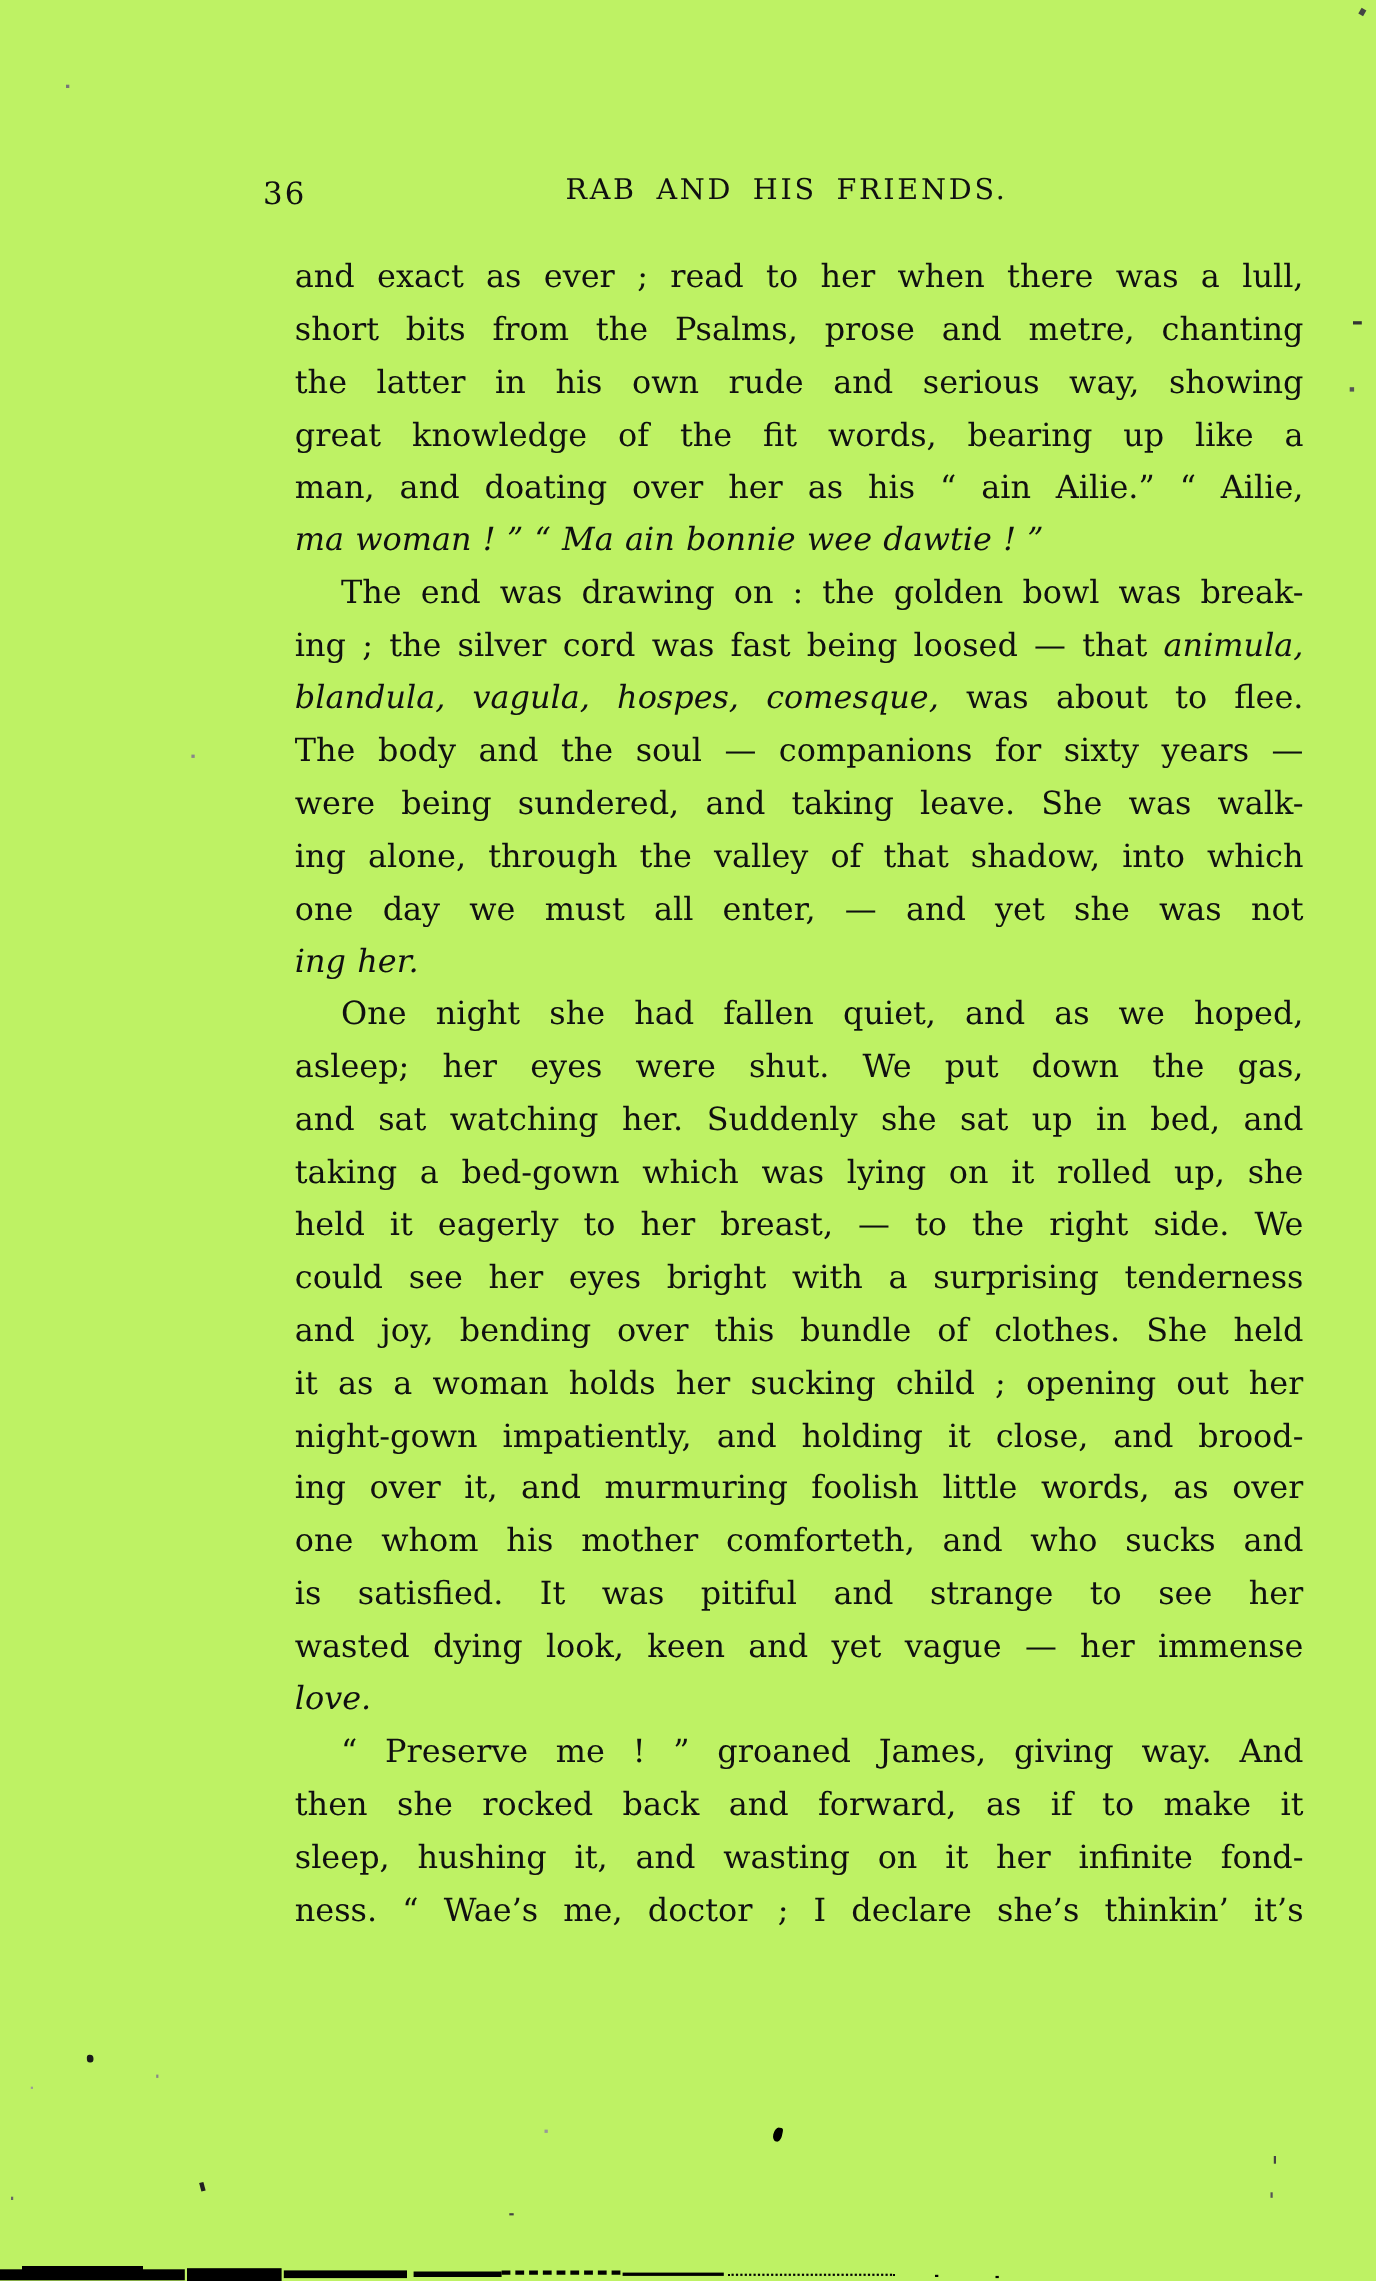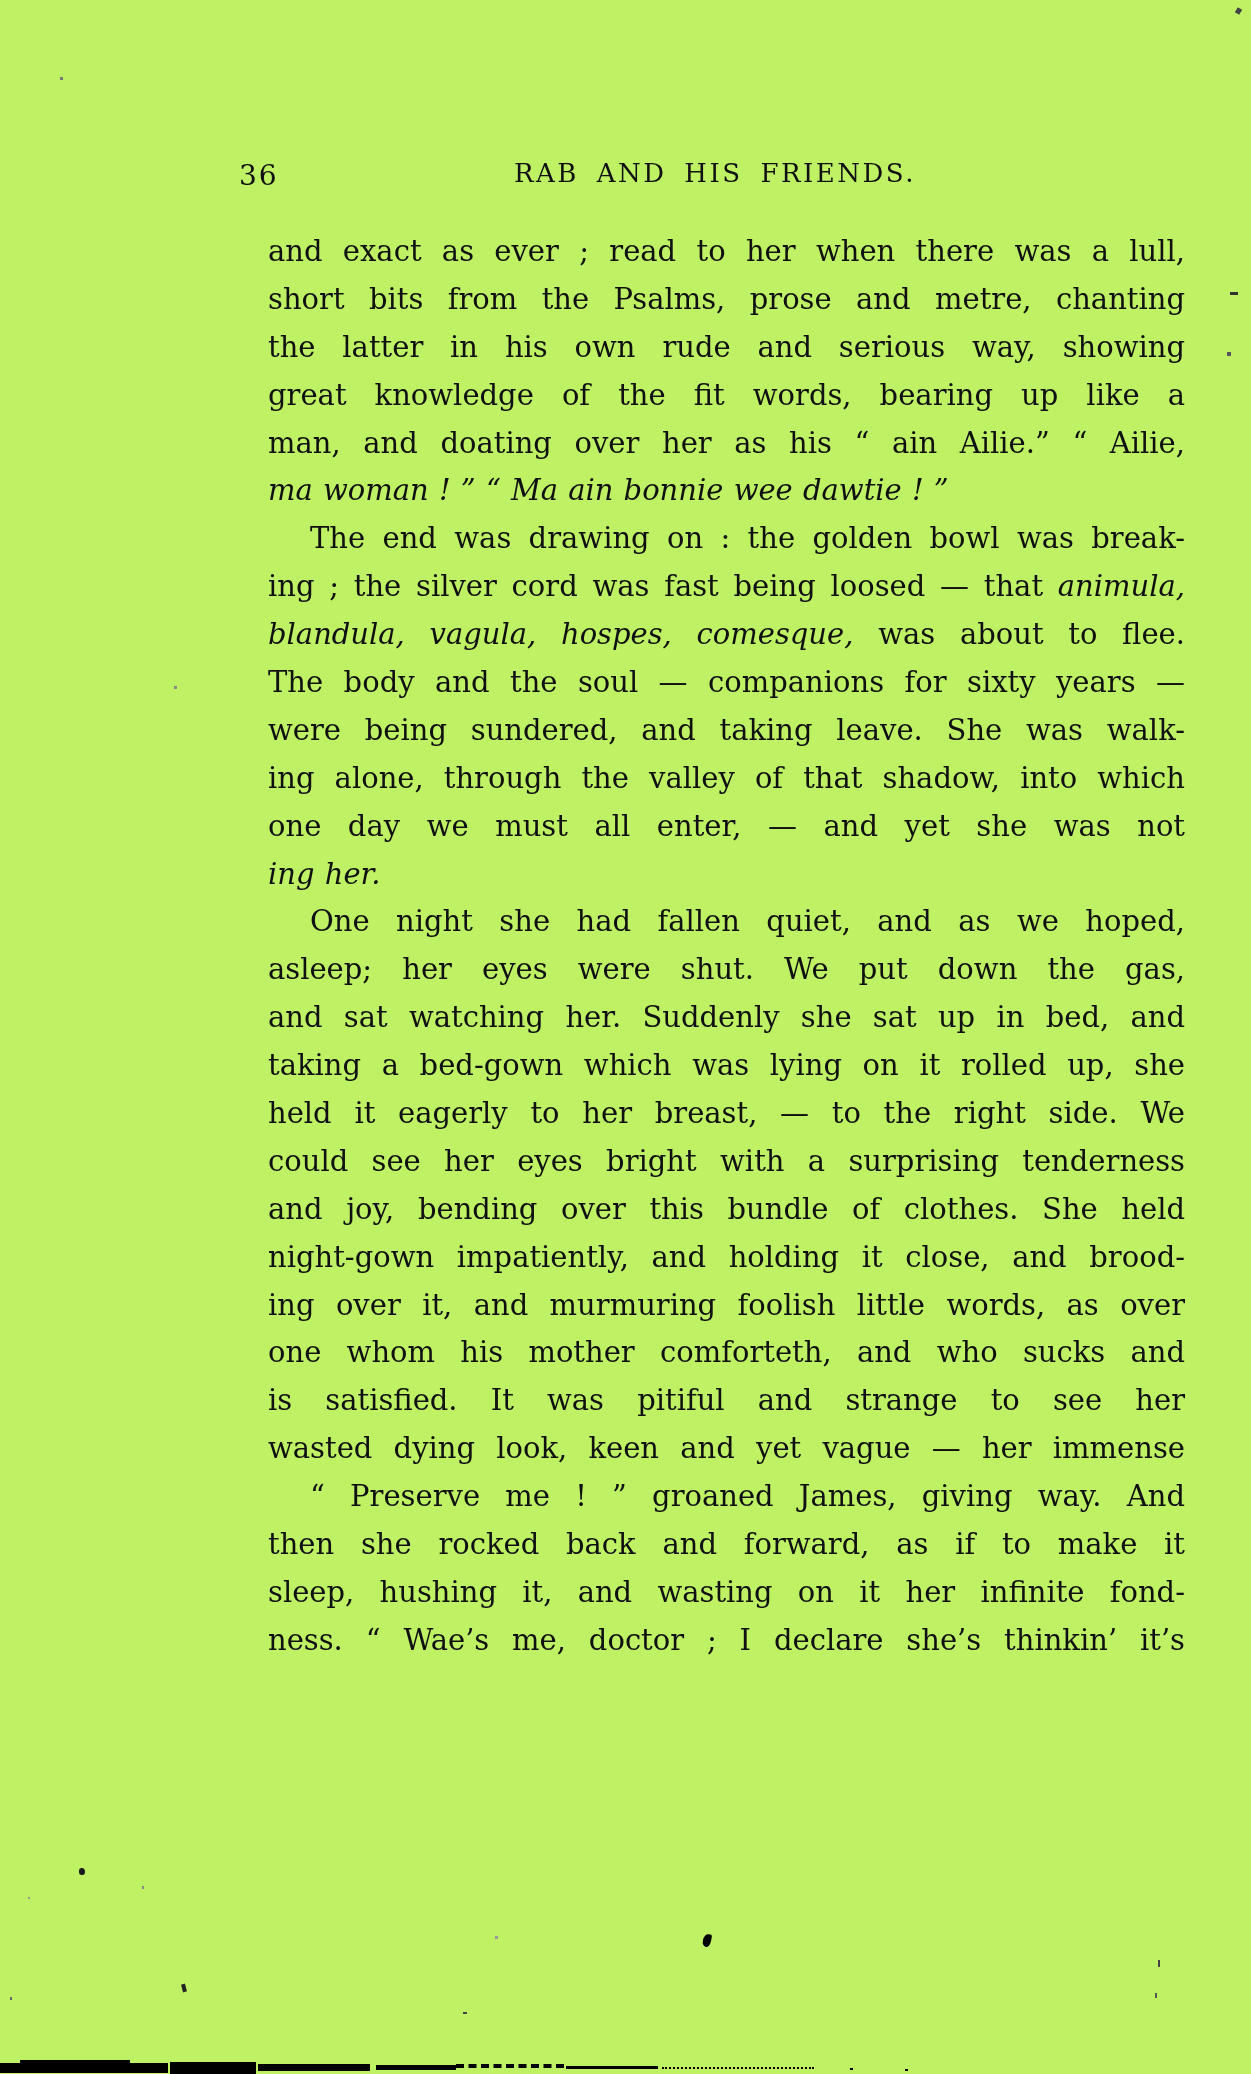--- a/index.html
+++ b/index.html
@@ -86,25 +86,27 @@
       <div class="line"><span>ing alone, through the valley of that shadow, into which</span></div>
       <div class="line"><span>one day we must all enter, — and yet she was not</span></div>
       <div class="line short"><span>ing her.</span></div>
       <div class="line indent"><span>One night she had fallen quiet, and as we hoped,</span></div>
       <div class="line"><span>asleep; her eyes were shut. We put down the gas,</span></div>
       <div class="line"><span>and sat watching her. Suddenly she sat up in bed, and</span></div>
       <div class="line"><span>taking a bed-gown which was lying on it rolled up, she</span></div>
       <div class="line"><span>held it eagerly to her breast, — to the right side. We</span></div>
       <div class="line"><span>could see her eyes bright with a surprising tenderness</span></div>
       <div class="line"><span>and joy, bending over this bundle of clothes. She held</span></div>
+      <div class="line"><span>it as a woman holds her sucking child ; opening out her</span></div>
       <div class="line"><span>night-gown impatiently, and holding it close, and brood-</span></div>
       <div class="line"><span>ing over it, and murmuring foolish little words, as over</span></div>
       <div class="line"><span>one whom his mother comforteth, and who sucks and</span></div>
       <div class="line"><span>is satisfied. It was pitiful and strange to see her</span></div>
       <div class="line"><span>wasted dying look, keen and yet vague — her immense</span></div>
+      <div class="line short"><span>love.</span></div>
       <div class="line indent"><span>“ Preserve me ! ” groaned James, giving way. And</span></div>
       <div class="line"><span>then she rocked back and forward, as if to make it</span></div>
       <div class="line"><span>sleep, hushing it, and wasting on it her infinite fond-</span></div>
       <div class="line"><span>ness. “ Wae’s me, doctor ; I declare she’s thinkin’ it’s</span></div>
     </div>
 
   <div class="speck" style="left:1236px; top:8px;  width:5px; height:6px; background:#444; transform:rotate(30deg);"></div>
   <div class="speck" style="left:60px;   top:77px; width:3px; height:3px; background:#777;"></div>
   <div class="speck" style="left:1230px; top:292px; width:8px; height:3px; background:#333;"></div>
   <div class="speck" style="left:1227px; top:352px; width:4px; height:4px; background:#555;"></div>

